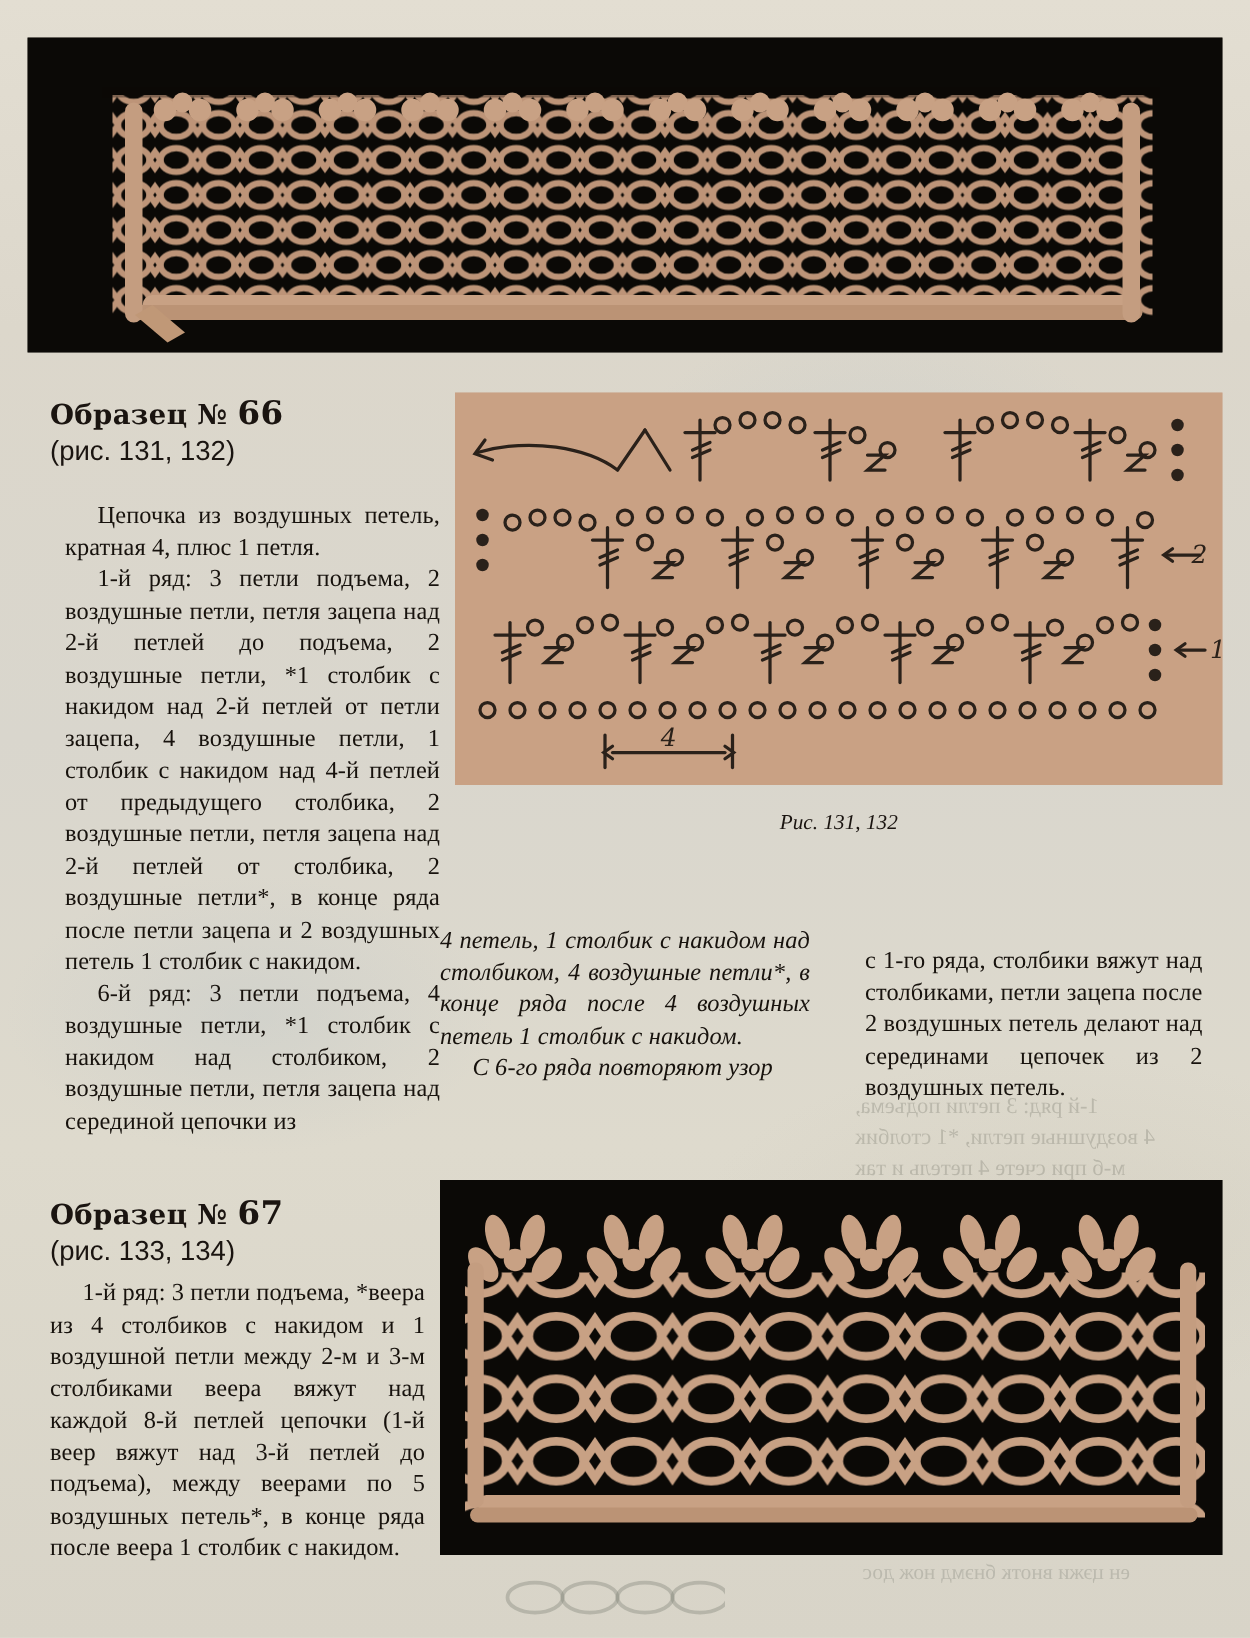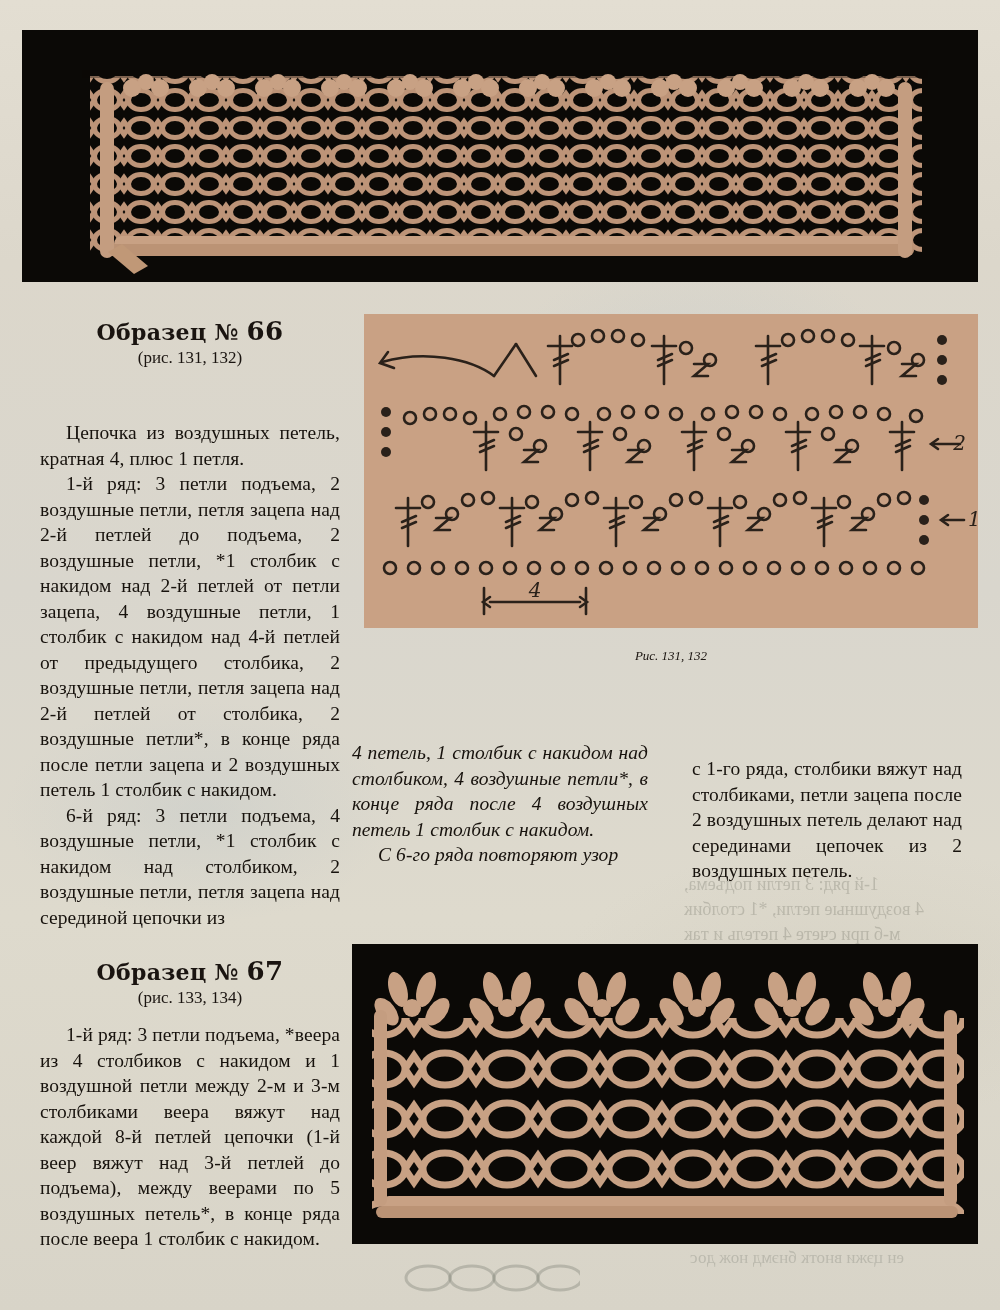--- a/index.html
+++ b/index.html
@@ -73,45 +73,44 @@
     position: absolute;
     font-family: "Liberation Serif", serif;
     font-size: 19.5px;
     line-height: 25.5px;
     text-align: justify;
     color: #17120d;
     letter-spacing: 0.1px;
   }
   .heading {
     position: absolute;
-    text-align: center;
     width: 300px;
   }
   .heading .h-title {
     font-family: "DejaVu Serif", serif;
     font-weight: bold;
     font-size: 22px;
     letter-spacing: 0.3px;
   }
   .heading .h-title .num {
     font-size: 26px;
   }
   .heading .h-sub {
-    font-family: Liberation Serif, serif;
-    font-size: 17px;
+    font-family: Liberation Sans, sans-serif;
+    font-size: 22px;
     margin-top: 2px;
   }
 
   .p-indent { text-indent: 26px; }
 
   .caption {
     position: absolute;
     font-family: "Liberation Serif", serif;
     font-style: italic;
-    font-size: 13px;
+    font-size: 17px;
     color: #1a1410;
     text-align: center;
   }
 
   
   .ghost {
     position: absolute;
     font-family: "Liberation Serif", serif;
     font-size: 18px;
     line-height: 25px;
@@ -207,21 +206,21 @@
   </div>
 
   <div class="heading" style="left:40px; top:316px;">
     <div class="h-title">
       <span>Образец №</span>
       <span class="num">66</span>
     </div>
     <div class="h-sub">(рис. 131, 132)</div>
   </div>
 
-  <div class="col-text" style="left:40px; top:400px; width:300px;margin-top:20px;">
+  <div class="col-text" style="left:52px; top:400px; width:300px;">
     <p class="p-indent" style="margin:0 0 0 0;">Цепочка из воздушных петель, кратная 4, плюс 1 петля.</p>
     <p class="p-indent" style="margin:0;">1-й ряд: 3 петли подъема, 2 воздушные петли, петля зацепа над 2-й петлей до подъема, 2 воздушные петли, *1 столбик с накидом над 2-й петлей от петли зацепа, 4 воздушные петли, 1 столбик с накидом над 4-й петлей от предыдущего столбика, 2 воздушные петли, петля зацепа над 2-й петлей от столбика, 2 воздушные петли*, в конце ряда после петли зацепа и 2 воздушных петель 1 столбик с накидом.</p>
     <p class="p-indent" style="margin:0;">6-й ряд: 3 петли подъема, 4 воздушные петли, *1 столбик с накидом над столбиком, 2 воздушные петли, петля зацепа над серединой цепочки из</p>
   </div>
 
   <div class="diagram">
     <svg viewBox="0 0 614 314" width="614" height="314">
       <rect x="0" y="0" width="614" height="314" fill="#c9a184"></rect>
       <g stroke="#2a211a" stroke-width="2.6" fill="none" stroke-linecap="round">
 

